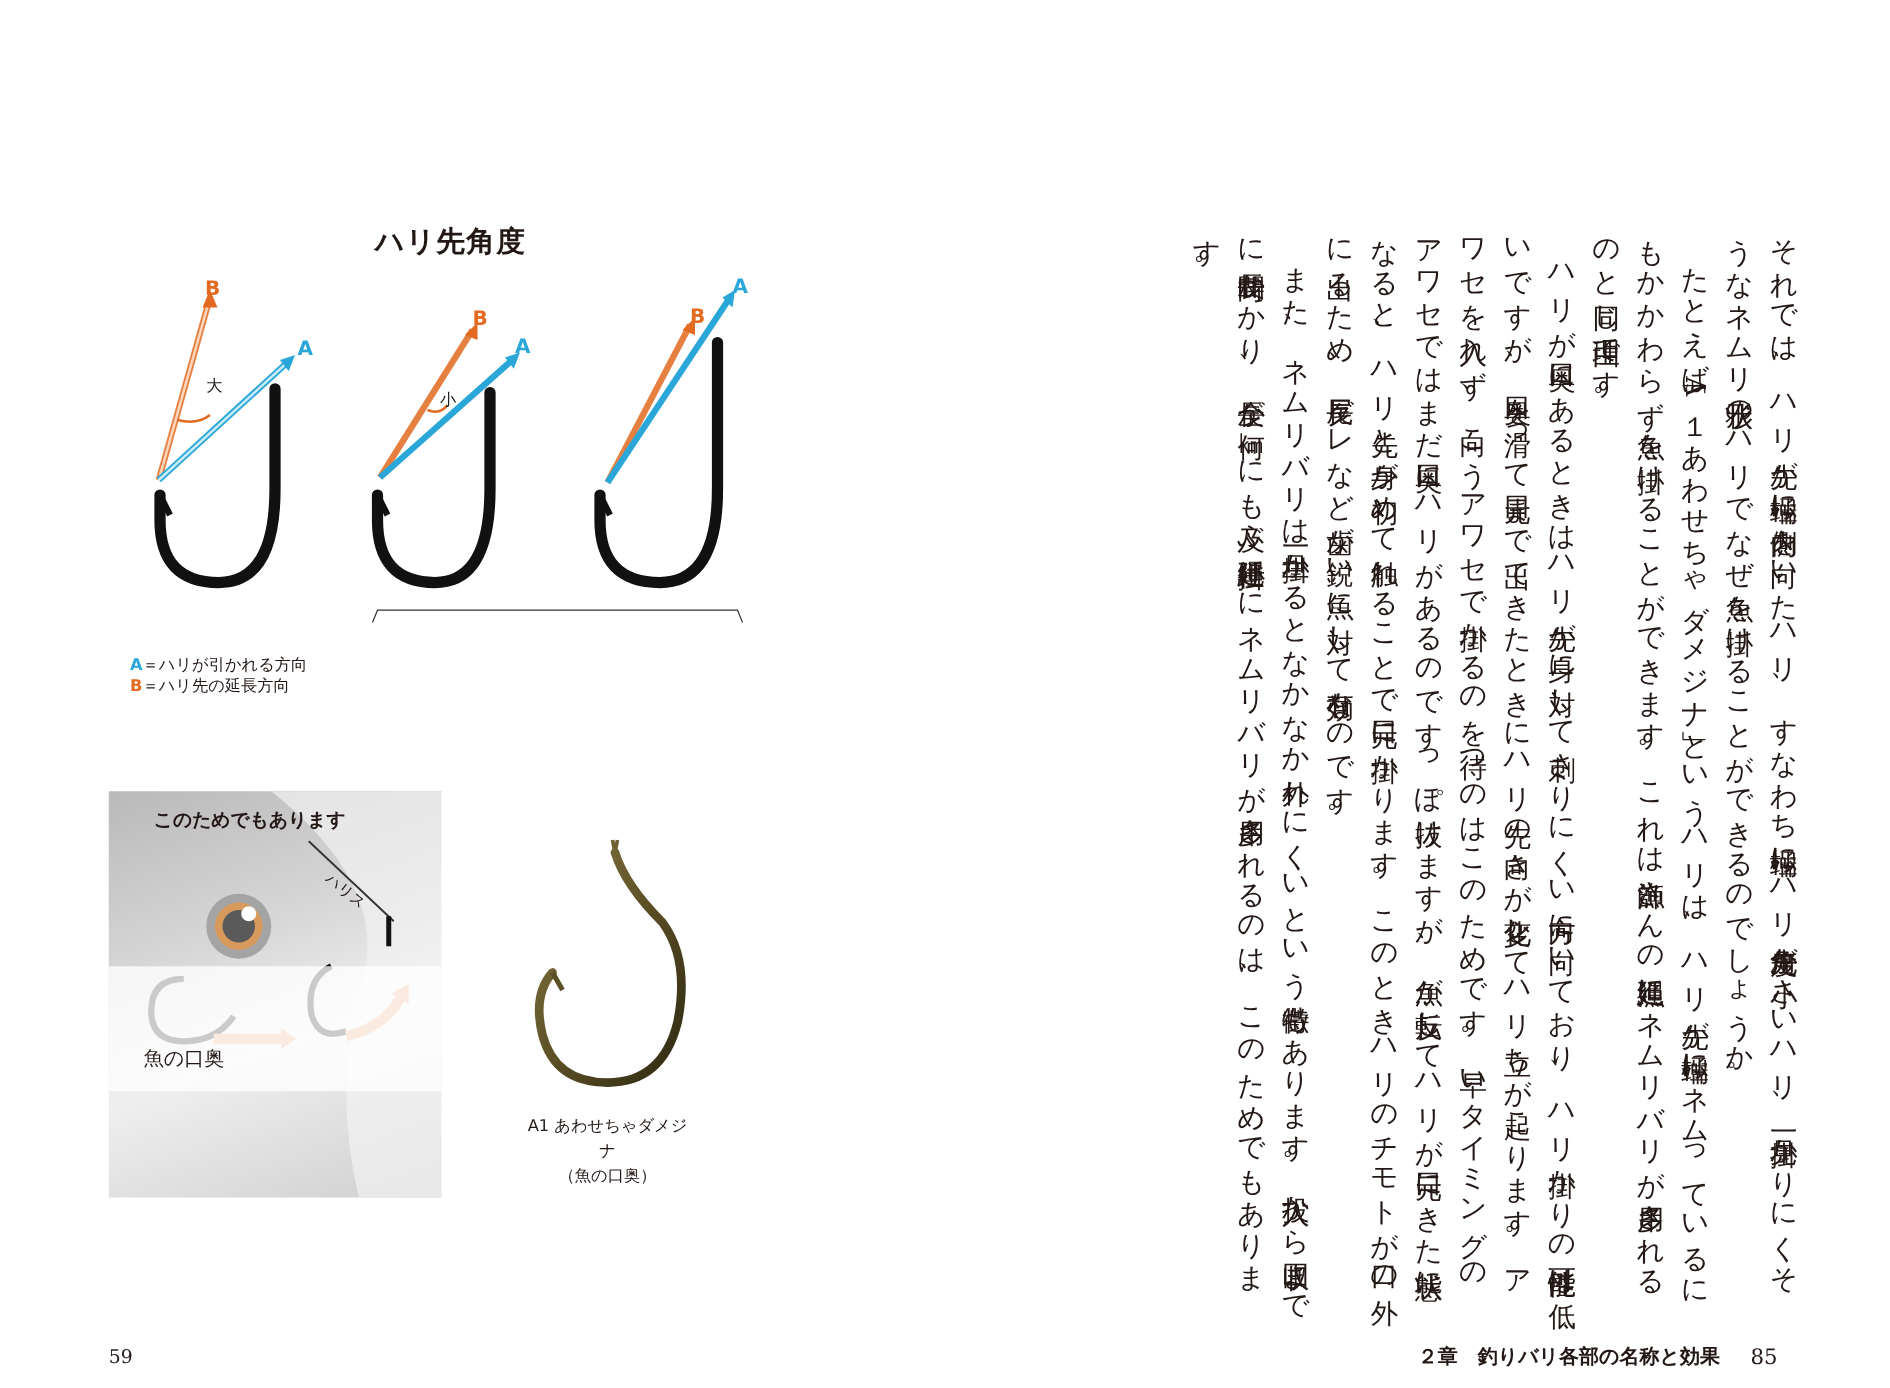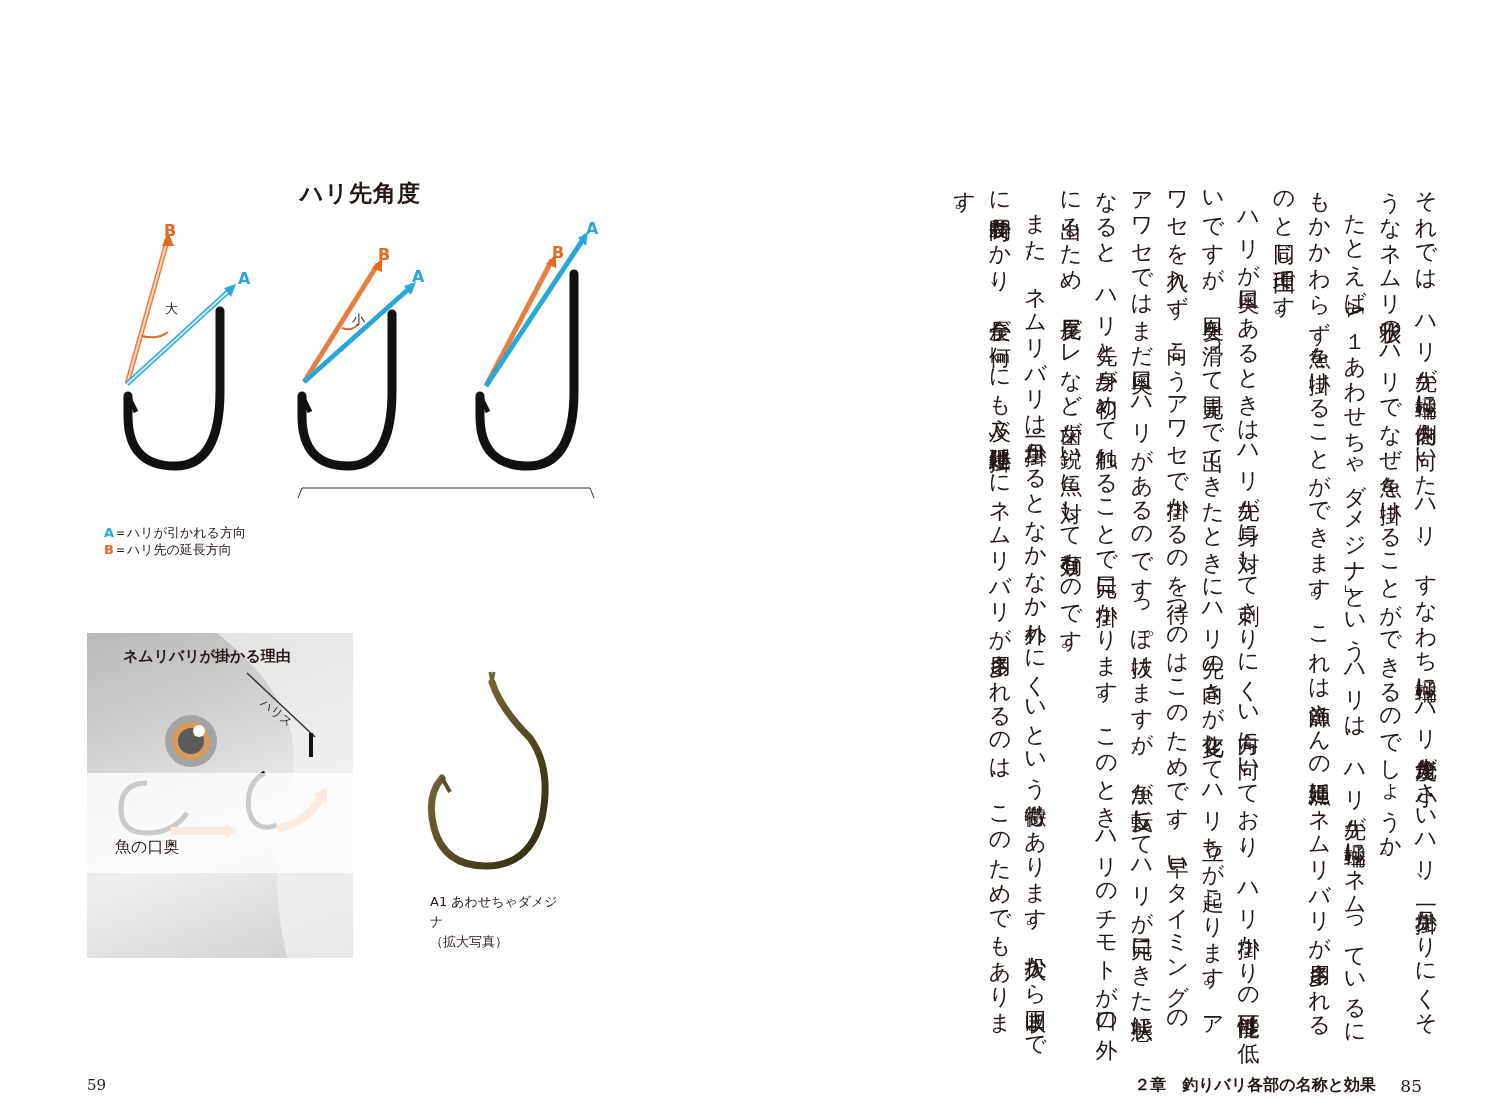--- a/index.html
+++ b/index.html
@@ -27,21 +27,21 @@
       background: linear-gradient(160deg, #b9b9b9 0%, #d6d6d6 35%, #efefef 60%, #cfcfcf 100%); }
     .fig2-band { position: absolute; left: 0; top: 140px; width: 266px; height: 100px; background: rgba(255,255,255,0.78); }
     .fig2-title { position: absolute; left: 36px; top: 14px; font-size: 15px; font-weight: bold; }
     .fig2-label-harisu { position: absolute; left: 180px; top: 62px; font-size: 12px; transform: rotate(38deg); transform-origin: left top; }
     .fig2-label-mouth { position: absolute; left: 28px; top: 204px; font-size: 16px; font-family: Liberation Mono, monospace; }
     .fig2-caption { position: absolute; left: 28px; top: 266px; font-size: 12px; line-height: 16px; }
     .fig2-svg { position: absolute; left: 0; top: 0; }
 
     
     .fig3-svg { position: absolute; left: 420px; top: 632px; }
-    .fig3-caption { position: absolute; left: 430px; top: 856px; width: 140px; font-size: 13px; line-height: 20px; }
+    .fig3-caption { position: absolute; left: 416px; top: 856px; width: 140px; text-align: center; font-size: 13px; line-height: 20px; }
 
     
     .vbody {
       position: absolute; right: 68px; top: 140px; height: 870px;
       writing-mode: vertical-rl; font-family: "DejaVu Serif", serif; font-size: 22px;
       line-height: 35.5px; letter-spacing: 0.6px; color: #231815;
     }
     .vbody p { margin: 0; text-indent: 1em; }
     .vbody p.first { text-indent: 0; }
 
@@ -115,40 +115,40 @@
       <line x1="160" y1="40" x2="228" y2="104" stroke="#333" stroke-width="1.5"></line>
       <path d="M224 100 L224 124" stroke="#111" stroke-width="4"></path>
       <path d="M60 150 Q34 150 34 176 Q34 200 60 200 Q86 200 100 180" fill="none" stroke="#111" stroke-width="5"></path>
       <path d="M178 140 Q158 150 162 178 Q168 200 190 192" fill="none" stroke="#111" stroke-width="5"></path>
       <path d="M84 198 L140 198" stroke="#e8a070" stroke-width="8"></path>
       <polygon points="150,198 138,190 138,206" fill="#e8a070"></polygon>
       <path d="M190 196 Q222 188 234 164" fill="none" stroke="#e8a070" stroke-width="8"></path>
       <polygon points="240,154 226,162 240,170" fill="#e8a070"></polygon>
     </svg>
     <div class="fig2-band"></div>
-    <div class="fig2-title">ネムリバリが掛かる理由</div>
+    <div class="fig2-title">このためでもあります</div>
     <div class="fig2-label-harisu">ハリス</div>
     <div class="fig2-label-mouth">魚の口奥</div>
   </div>
 
   <svg class="fig3-svg" width="140" height="220" viewBox="0 0 140 220">
     <defs>
       <linearGradient id="bronze" x1="0" y1="0" x2="1" y2="1">
         <stop offset="0" stop-color="#8a7a44"></stop>
         <stop offset="0.5" stop-color="#5b4f25"></stop>
         <stop offset="1" stop-color="#2e2812"></stop>
       </linearGradient>
     </defs>
     <path d="M70 4 L72 14 L74 4" fill="none" stroke="#6e6232" stroke-width="3"></path>
     <path d="M72 14 Q80 40 110 70 Q132 100 122 150 Q110 198 66 198 Q24 198 14 160 Q6 128 22 110" fill="none" stroke="url(#bronze)" stroke-width="7" stroke-linecap="round"></path>
     <path d="M22 110 L30 124" stroke="#5b4f25" stroke-width="4"></path>
   </svg>
   <div class="fig3-caption">
     <div>A1 あわせちゃダメジナ</div>
-    <div>（拡大写真）</div>
+    <div>（魚の口奥）</div>
   </div>
 
   <div class="folio-left">59</div>
 </div>
 
 <div class="page page-right">
   <div class="vbody">
     <p class="first">それでは、ハリ先が極端に内側を向いたハリ、すなわち極端にハリ先角度が小さいハリ、一見掛かりにくそうなネムリ形状のハリでなぜ魚を掛けることができるのでしょうか。</p>
     <p>たとえば「A１あわせちゃダメジナ」というハリは、ハリ先が極端にネムっているにもかかわらず魚を掛けることができます。これは漁師さんの延縄漁にネムリバリが多用されるのと同じ理由です。</p>
     <p>ハリが口奥にあるときはハリ先が身に対して刺さりにくい方向に向いており、ハリ掛かりの可能性は低いですが、口奥を滑って口元まで出てきたときにハリ先の向きが変化してハリ立ちが起こります。アワセを入れず、向こうアワセで掛かるのを待つのはこのためです。早いタイミングのアワセではまだ口奥にハリがあるのですっぽ抜けますが、魚が反転してハリが口元にきた状態になると、ハリ先と身が初めて触れることで口元に掛かります。このときハリのチモトが口の外に出るため、尾長グレなど歯が鋭い魚に対して有効なのです。</p>

